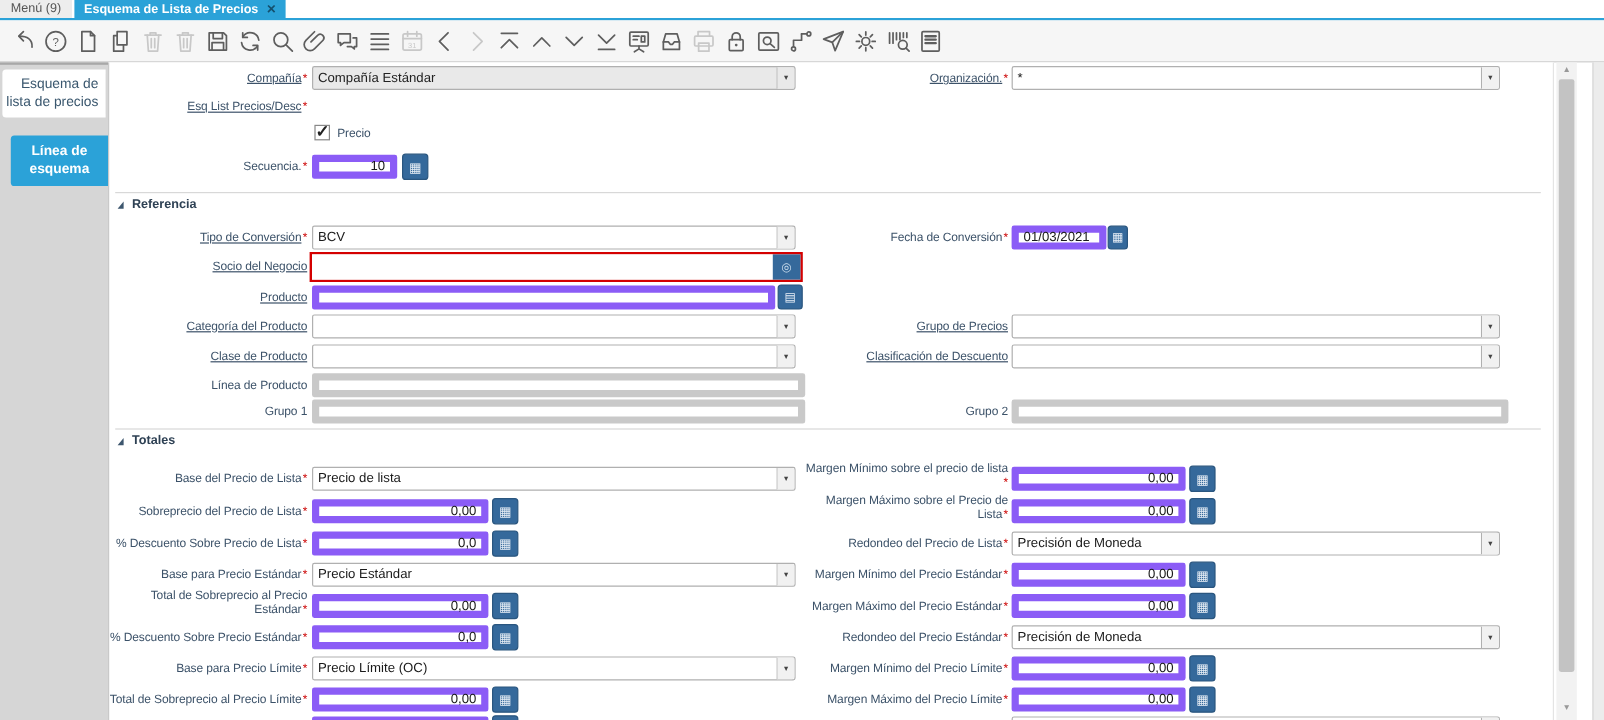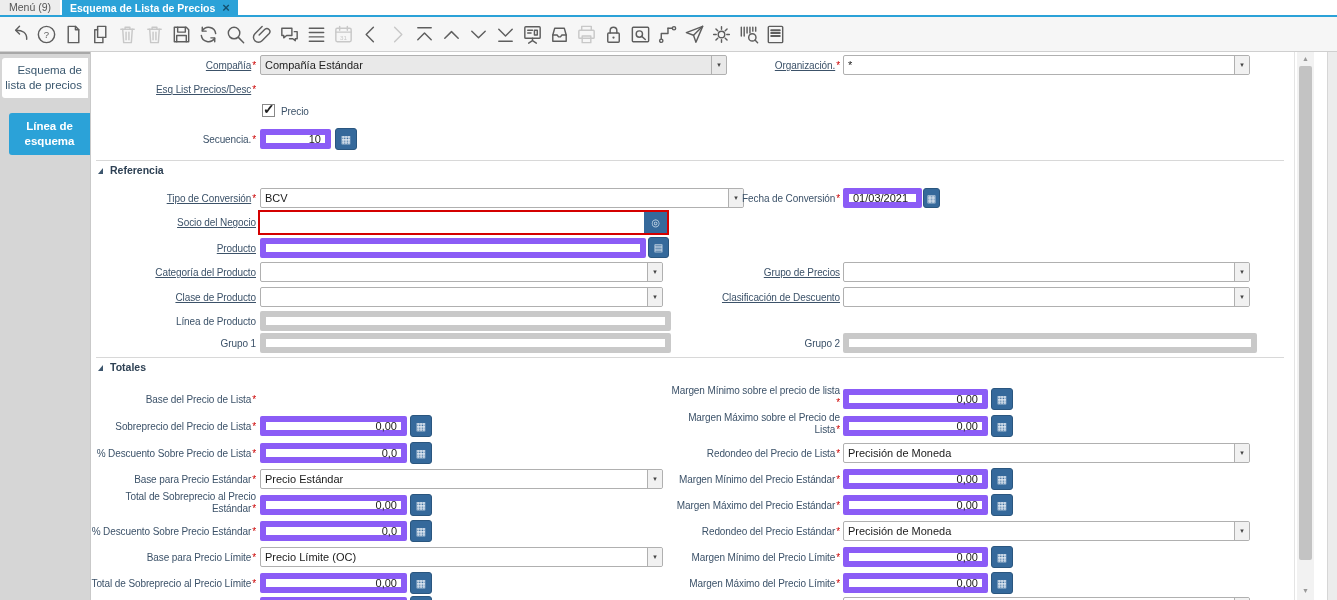--- a/index.html
+++ b/index.html
@@ -265,21 +265,21 @@
     </div>
 
   <div class="sbar">
     <div class="stab1">Esquema de lista de precios</div>
     <div class="stab2">Línea de esquema</div>
   </div>
 
   <div class="content"></div>
 
   <span class="lbl lk" style="right:1081px;top:60px">Compañía<span class="req">*</span></span>
-  <div class="combo ro" style="left:260px;top:55px;width:467px">
+  <div class="combo ro" style="left:260px;top:55px;width:403px">
     <span class="ctext">Compañía Estándar</span>
     <span class="arr">▾</span>
   </div>
   <span class="lbl lk" style="right:497px;top:60px">Organización.<span class="req">*</span></span>
   <div class="combo" style="left:843px;top:55px;width:407px">
     <span class="ctext">*</span>
     <span class="arr">▾</span>
   </div>
 
   <span class="lbl lk" style="right:1081px;top:84px">Esq List Precios/Desc<span class="req">*</span></span>
@@ -291,21 +291,21 @@
   <div class="tin num" style="left:260px;top:129px;width:71px">
     <span>10</span>
   </div>
   <div class="bbtn" style="left:335px;top:128px">▦</div>
 
   <div class="sep" style="top:160px"></div>
   <div class="gtri" style="left:98px;top:168px"></div>
   <span class="gtitle" style="left:110px;top:164px">Referencia</span>
 
   <span class="lbl lk" style="right:1081px;top:193px">Tipo de Conversión<span class="req">*</span></span>
-  <div class="combo" style="left:260px;top:188px;width:484px">
+  <div class="combo" style="left:260px;top:188px;width:403px">
     <span class="ctext">BCV</span>
     <span class="arr">▾</span>
   </div>
   <span class="lbl" style="right:497px;top:193px">Fecha de Conversión<span class="req">*</span></span>
   <div class="tin" style="left:843px;top:188px;width:79px">
     <span>01/03/2021</span>
   </div>
   <div class="bbtn cal" style="left:923px;top:188px">▦</div>
 
   <span class="lbl lk" style="right:1081px;top:217px">Socio del Negocio</span>
@@ -346,20 +346,24 @@
   <span class="lbl" style="right:1081px;top:338px">Grupo 1</span>
   <div class="tin lite" style="left:260px;top:333px;width:411px"></div>
   <span class="lbl" style="right:497px;top:338px">Grupo 2</span>
   <div class="tin lite" style="left:843px;top:333px;width:414px"></div>
 
   <div class="sep" style="top:357px"></div>
   <div class="gtri" style="left:98px;top:365px"></div>
   <span class="gtitle" style="left:110px;top:361px">Totales</span>
 
   <span class="lbl" style="right:1081px;top:394px">Base del Precio de Lista<span class="req">*</span></span>
+  <div class="combo" style="left:260px;top:389px;width:403px">
+    <span class="ctext">Precio de lista</span>
+    <span class="arr">▾</span>
+  </div>
   <span class="lbl wrap" style="right:497px;top:385px;width:170px">Margen Mínimo sobre el precio de lista<span class="req">*</span></span>
   <div class="tin num" style="left:843px;top:389px;width:145px">
     <span>0,00</span>
   </div>
   <div class="bbtn" style="left:991px;top:388px">▦</div>
 
   <span class="lbl" style="right:1081px;top:421px">Sobreprecio del Precio de Lista<span class="req">*</span></span>
   <div class="tin num" style="left:260px;top:416px;width:147px">
     <span>0,00</span>
   </div>

